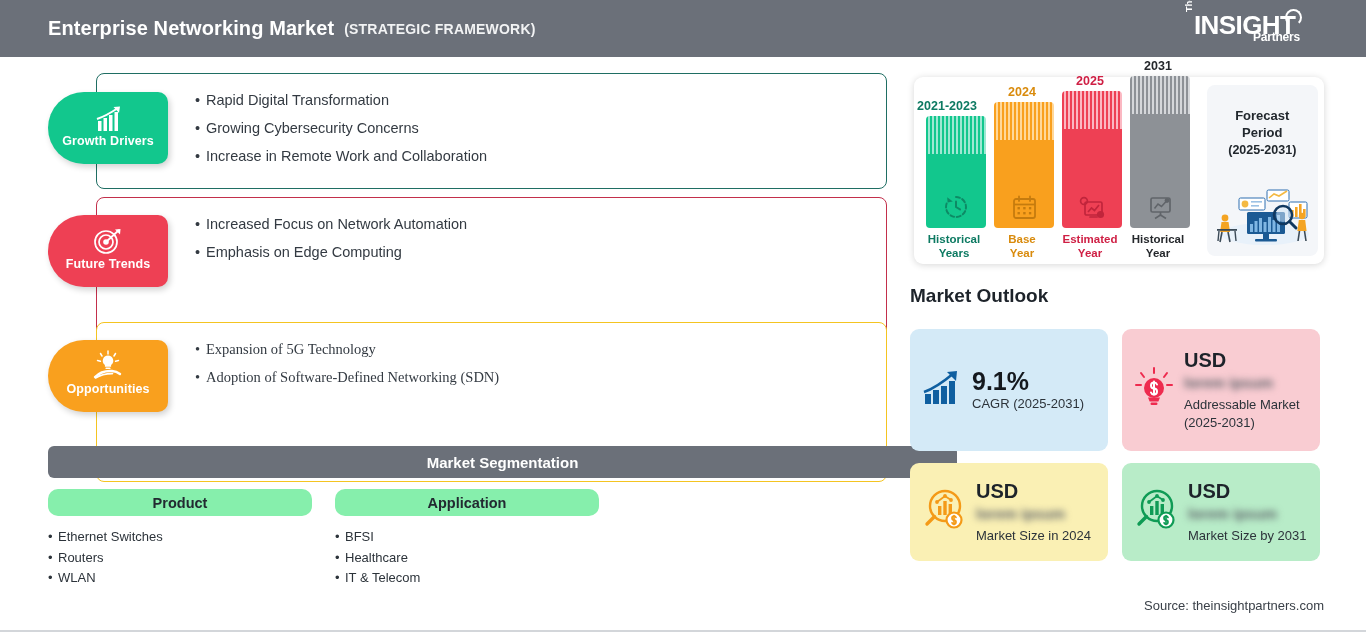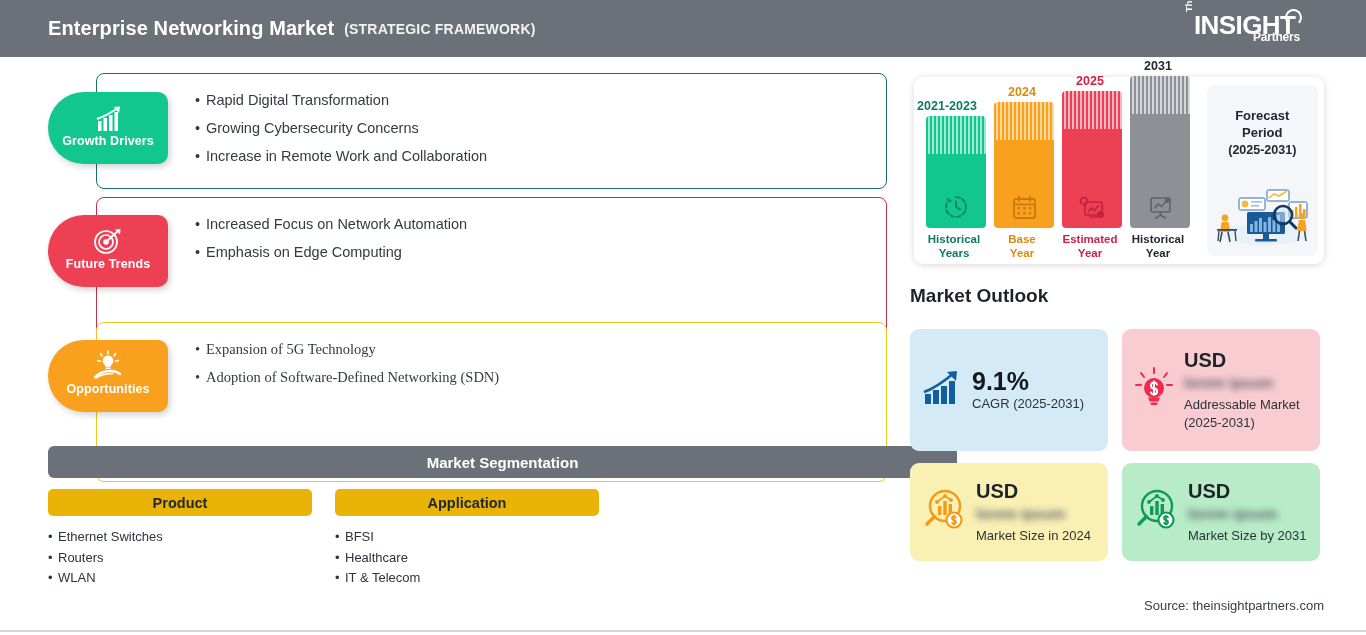--- a/index.html
+++ b/index.html
@@ -83,21 +83,21 @@
   
   .seg-header {
     position: absolute; left: 48px; top: 389px; width: 909px; height: 32px;
     background: #6b7079; border-radius: 6px;
     display: flex; align-items: center; justify-content: center;
     color: #fff; font-size: 15px; font-weight: bold;
   }
   .seg-cols { position: absolute; left: 48px; top: 432px; width: 839px; display: flex; gap: 23px; }
   .seg-col { width: 264px; }
   .seg-title {
-    height: 27px; background: #eab308; border-radius: 5px;
+    height: 27px; background: #86efac; border-radius: 10px;
     display: flex; align-items: center; justify-content: center;
     font-size: 14.5px; font-weight: bold; color: #222a31;
   }
   .seg-items { margin-top: 11px; }
   .seg-item { font-size: 13px; color: #2c333a; line-height: 20.5px; white-space: nowrap; }
   .seg-item .dot { display: inline-block; width: 10px; }
 
   
   .right { position: absolute; left: 900px; top: 57px; width: 466px; height: 578px; }
 

